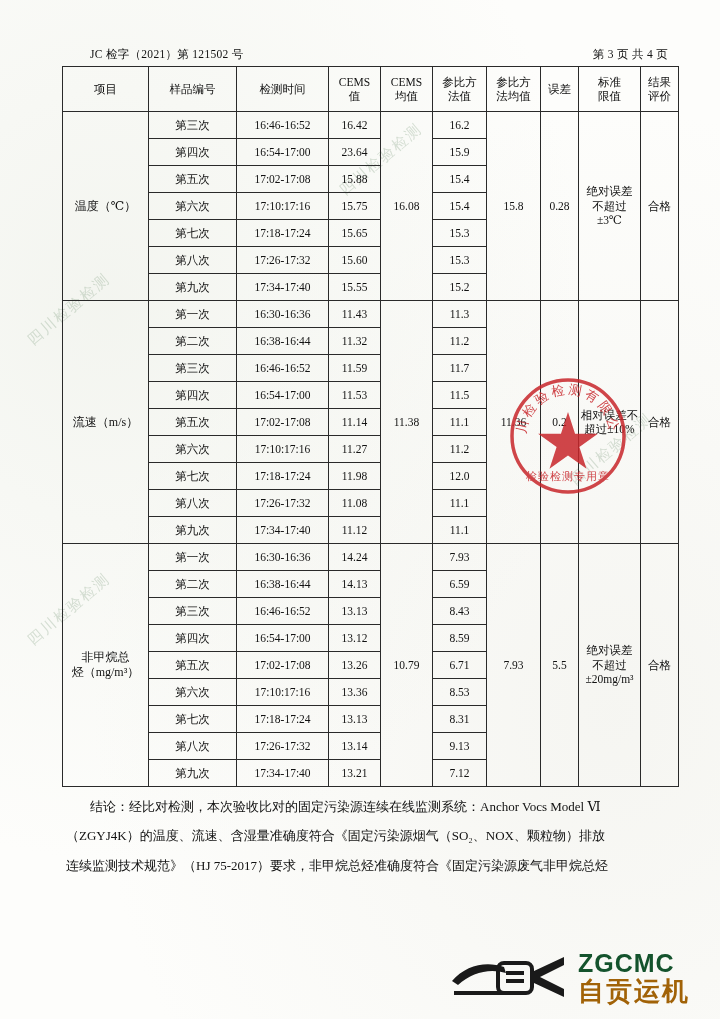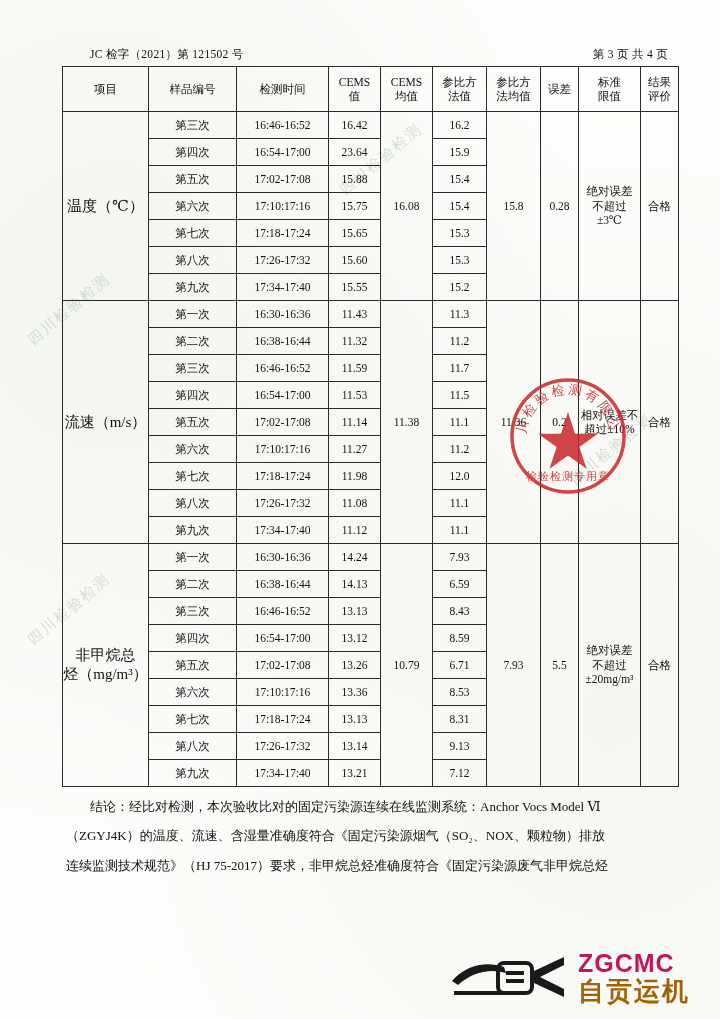--- a/index.html
+++ b/index.html
@@ -63,21 +63,21 @@
     line-height: 1.25;
   }
   table.main thead th {
     height: 44px;
     font-size: 11.5px;
   }
   .hdr-two {
     line-height: 1.15;
   }
   .grp-label {
-    font-size: 15px;
+    font-size: 12px;
     line-height: 1.3;
   }
   .conclusion {
     position: absolute;
     left: 62px;
     width: 606px;
     top: 790px;
     font-size: 13px;
     line-height: 1.95;
     text-align: justify;
@@ -135,21 +135,21 @@
     font-weight: bold;
     letter-spacing: 2px;
     color: #a16207;
     line-height: 1.05;
     font-family: "Liberation Sans", sans-serif;
   }
   .logo-en {
     font-size: 25px;
     font-weight: bold;
     letter-spacing: 1px;
-    color: #be185d;
+    color: #14532d;
     font-family: "Liberation Sans", sans-serif;
   }
   .logo-stack {
     display: flex;
     flex-direction: column;
     align-items: flex-start;
   }
 </style>
 </head>
 <body>

